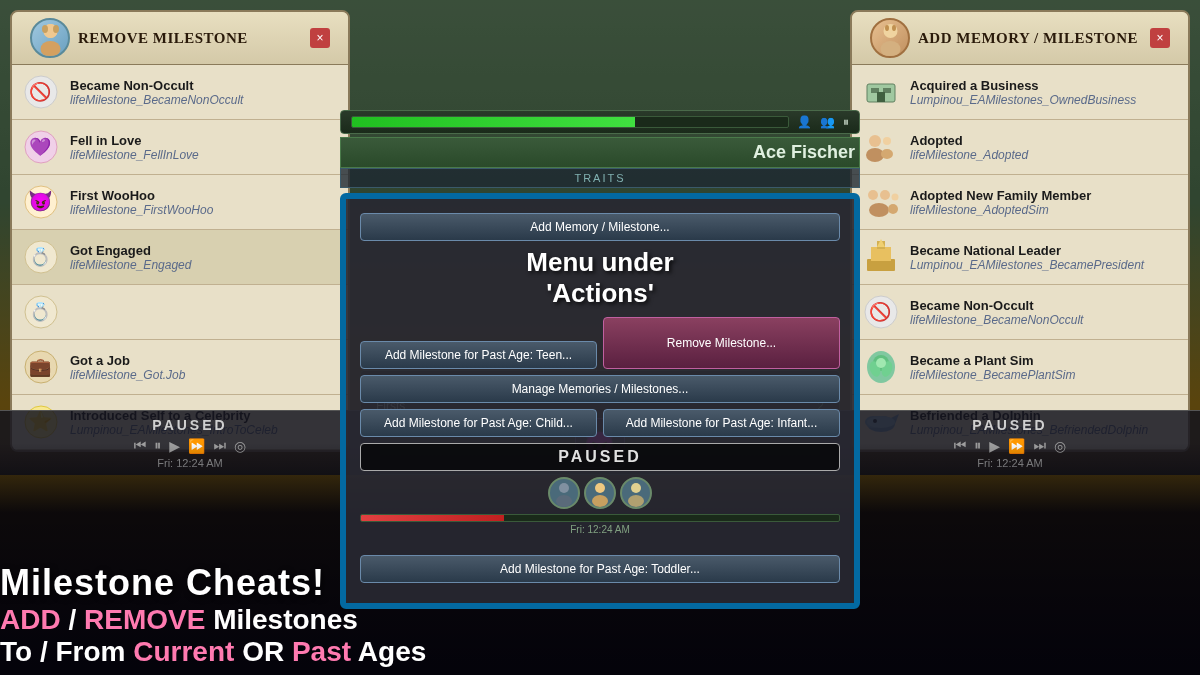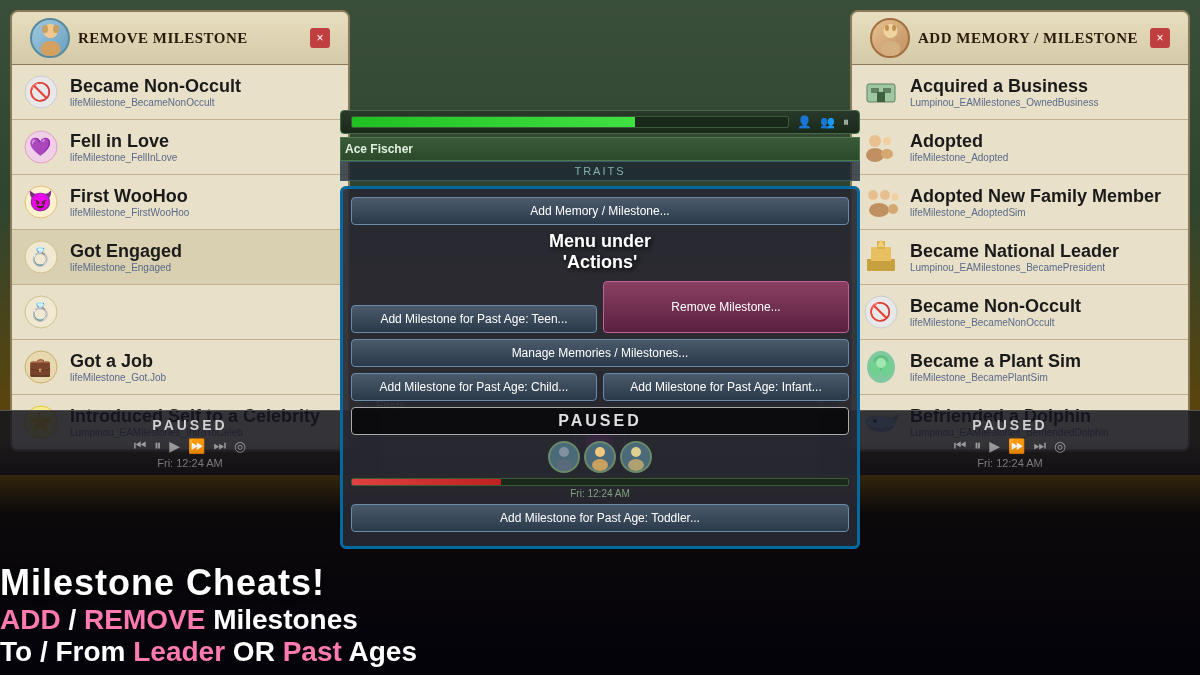--- a/index.html
+++ b/index.html
@@ -122,28 +122,29 @@
       align-items: center;
       justify-content: center;
       font-size: 22px;
     }
 
     .milestone-text {
       flex: 1;
     }
 
     .milestone-name {
-      font-size: 18px;
+      font-size: 13px;
       font-weight: bold;
       color: #1a1a1a;
     }
 
     .milestone-code {
-      font-size: 10px;
+      font-size: 12px;
       color: #5a6a8a;
+      font-style: italic;
     }
 
     
     .right-panel {
       position: absolute;
       top: 10px;
       right: 10px;
       width: 340px;
       background: linear-gradient(180deg, #d4c9a8 0%, #c8bda0 100%);
       border: 2px solid #8a7a5a;
@@ -189,38 +190,38 @@
 
     .green-bar {
       height: 100%;
       background: linear-gradient(90deg, #20c020 0%, #40e040 100%);
       width: 65%;
     }
 
     .sim-name-bar {
       background: linear-gradient(180deg, #3a5a3a 0%, #2a4a2a 100%);
       border: 1px solid #4a7a4a;
-      text-align: left;
+      text-align: right;
       padding: 4px;
-      font-size: 12px;
+      font-size: 18px;
       color: #e0f0e0;
       font-weight: bold;
     }
 
     .menu-bubble {
       background: rgba(40, 40, 50, 0.92);
-      border: 3px solid #0369a1;
+      border: 6px solid #0369a1;
       border-radius: 6px;
       margin-top: 5px;
-      padding: 8px;
+      padding: 14px;
     }
 
     .menu-title-text {
       text-align: center;
-      font-size: 18px;
+      font-size: 26px;
       font-weight: bold;
       color: white;
       margin-bottom: 8px;
       text-shadow: 2px 2px 4px rgba(0,0,0,0.8);
       font-style: italic;
     }
 
     .menu-title-text span {
       font-style: normal;
     }
@@ -700,21 +701,21 @@
         </svg>
       </div>
     </div>
 
     <div style="height: 8px; background: #1a2a1a; border: 1px solid #3a5a3a; border-radius: 2px; margin-top: 5px; overflow:hidden;">
       <div style="width: 30%; height: 100%; background: linear-gradient(90deg, #e04040 0%, #c02020 100%);"></div>
     </div>
 
     <div style="color:#80a080; font-size:10px; text-align:center; margin-top:2px;">Fri: 12:24 AM</div>
 
-    <div class="menu-btn-row" style="margin-top:5px;">
+    <div class="menu-btn-row" style="margin-top:20px;">
       <button class="menu-btn menu-btn-wide">Add Milestone for Past Age: Toddler...</button>
     </div>
 
   </div>
 </div>
 
 <div class="ya-section">
   <div class="ya-title">Young Adult Milestones</div>
   <div style="display:flex; justify-content:space-between; align-items:center; padding: 0 5px;">
     <span style="color:#c0d0c0; font-size:12px;">Firsts</span>
@@ -757,18 +758,18 @@
 <div class="bottom-overlay">
   <div class="bottom-title">Milestone Cheats!</div>
   <div class="bottom-subtitle1">
     <span class="pink">ADD</span>
     <span class="white"> / </span>
     <span class="pink">REMOVE</span>
     <span class="white"> Milestones</span>
   </div>
   <div class="bottom-subtitle2">
     <span class="white">To / From </span>
-    <span class="pink">Leader</span>
+    <span class="pink">Current</span>
     <span class="white"> OR </span>
     <span class="pink">Past</span>
     <span class="white"> Ages</span>
   </div>
 </div>
 
 </body></html>

